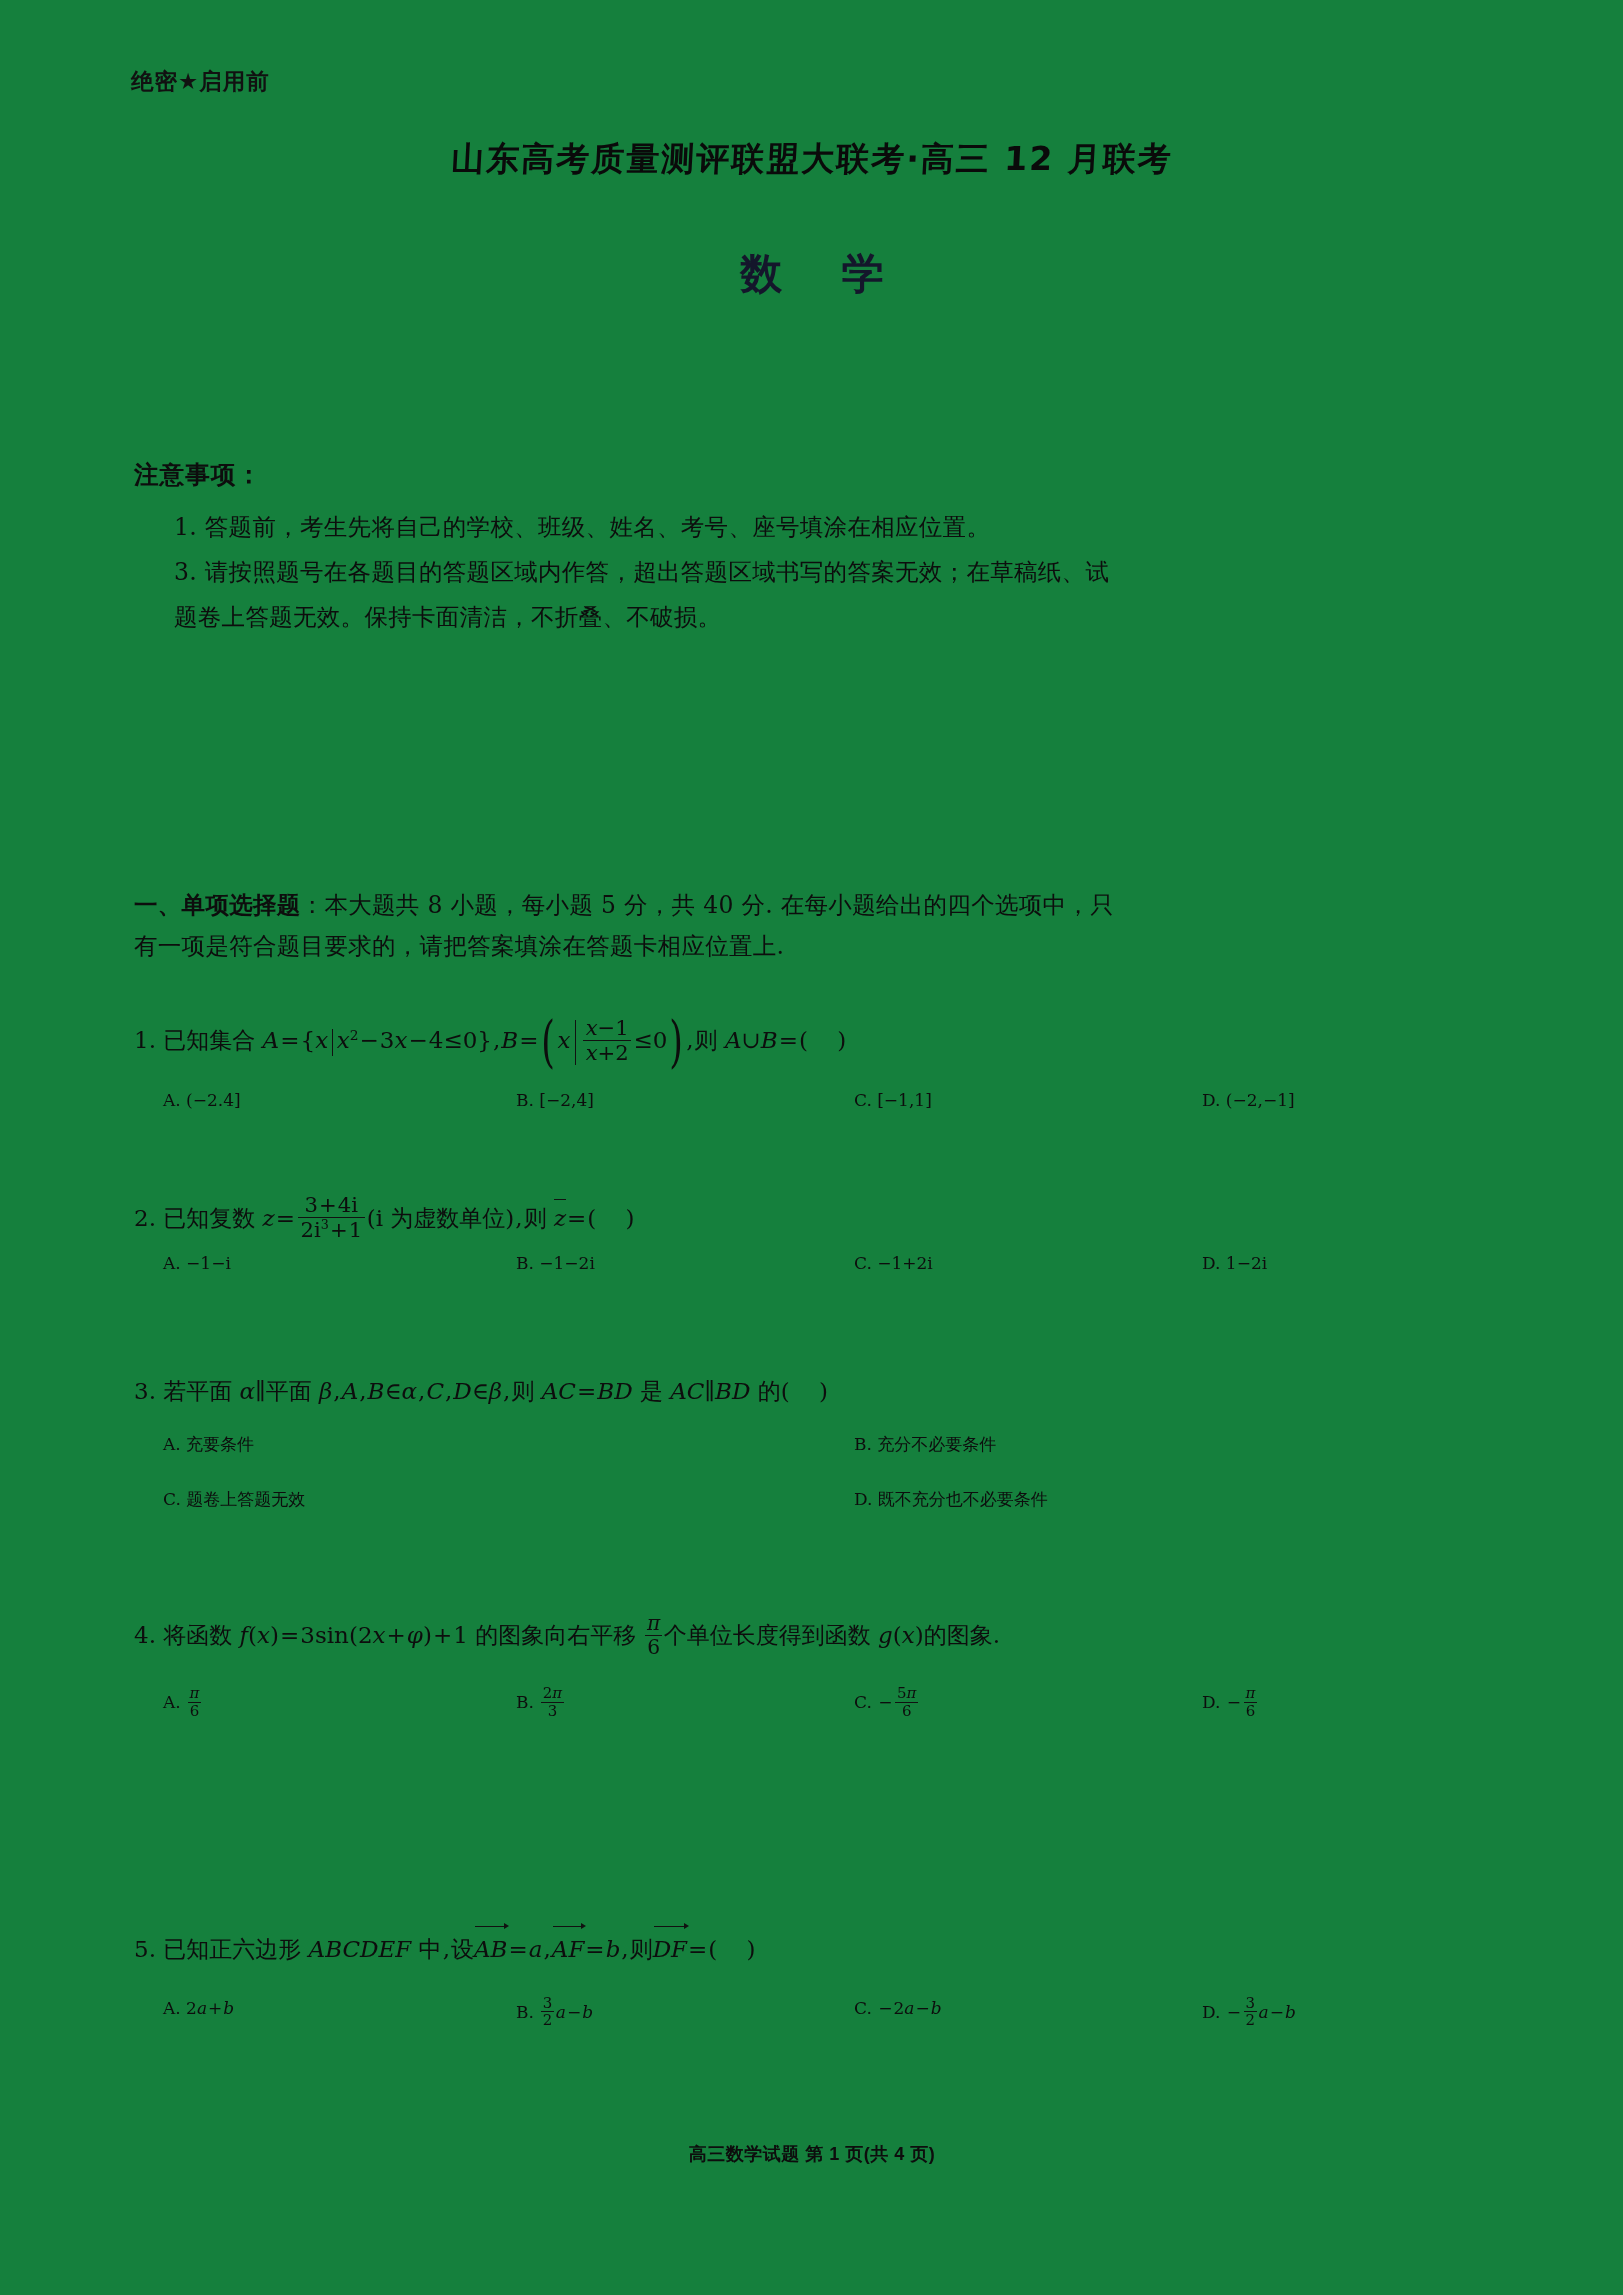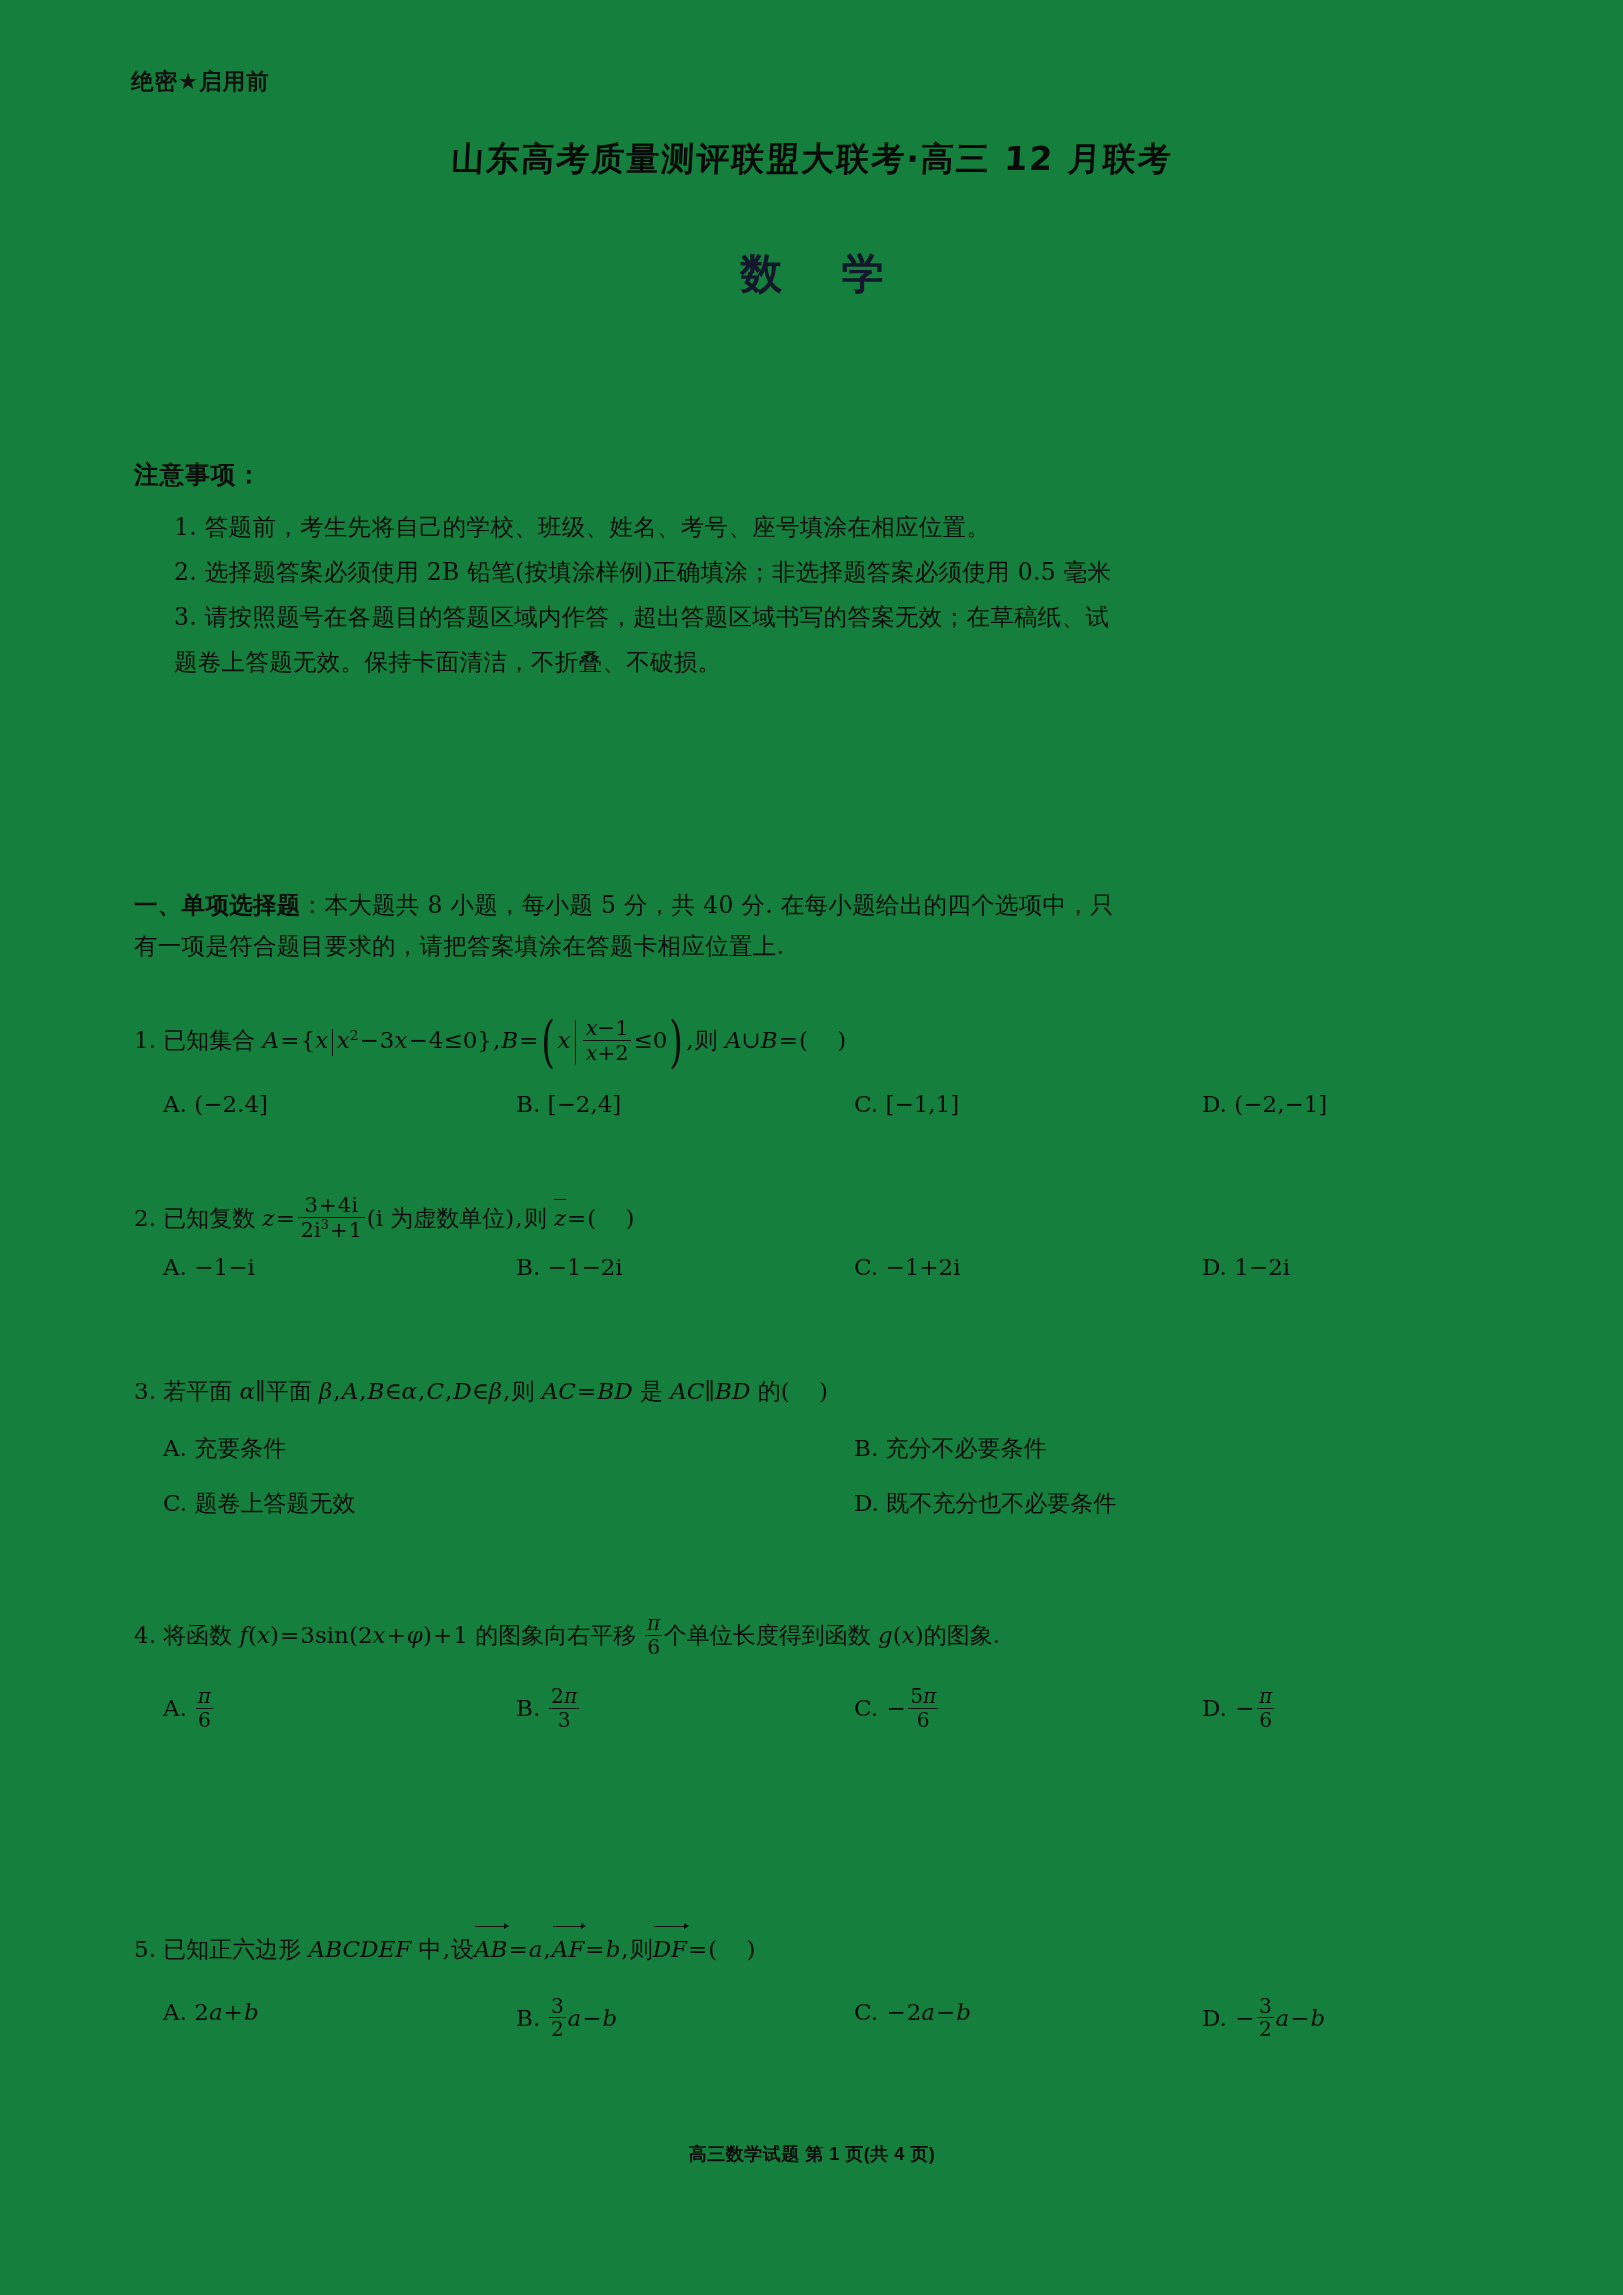--- a/index.html
+++ b/index.html
@@ -125,21 +125,21 @@
     white-space: nowrap;
   }
   .opts {
     display: block;
     margin-left: 29px;
     position: relative;
   }
   .opts .opt {
     position: absolute;
     white-space: nowrap;
-    font-size: 23px;
+    font-size: 17px;
   }
 
   
   .mi { font-style: italic; font-family: "DejaVu Serif", "Liberation Serif", serif; }
   .op { padding: 0 1px; }
 
   .frac {
     display: inline-block;
     vertical-align: -0.52em;
     text-align: center;
@@ -247,21 +247,20 @@
   <div class="secrecy">绝密★启用前</div>
 
   <div class="exam-title">山东高考质量测评联盟大联考·高三 12 月联考</div>
 
   <div class="subject">数 学</div>
 
   <div class="notice-head">注意事项：</div>
 
   <div class="notice-list">
     <p>1. 答题前，考生先将自己的学校、班级、姓名、考号、座号填涂在相应位置。</p>
-    <p>2. 选择题答案必须使用 2B 铅笔(按填涂样例)正确填涂；非选择题答案必须使用 0.5 毫米</p>
     <p>3. 请按照题号在各题目的答题区域内作答，超出答题区域书写的答案无效；在草稿纸、试</p>
     <p>题卷上答题无效。保持卡面清洁，不折叠、不破损。</p>
   </div>
 
   <div class="section-head">
     <span class="bold">一、单项选择题</span><span>：本大题共 8 小题，每小题 5 分，共 40 分. 在每小题给出的四个选项中，只</span><br>
     <span>有一项是符合题目要求的，请把答案填涂在答题卡相应位置上.</span>
   </div>
 
   <div class="questions">

